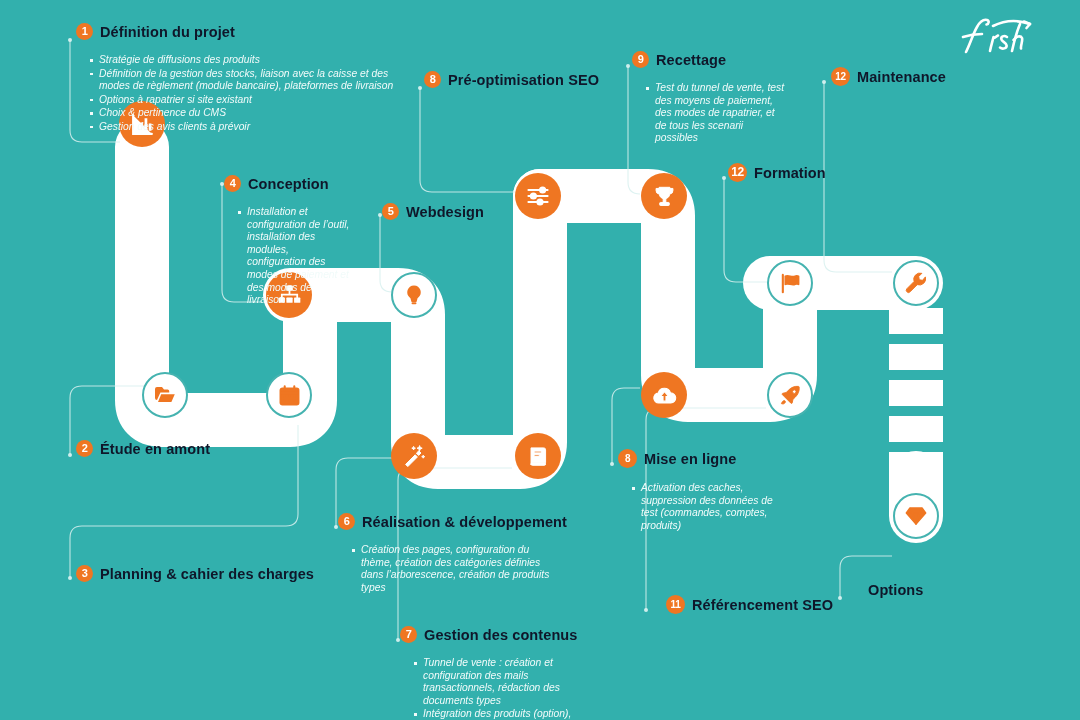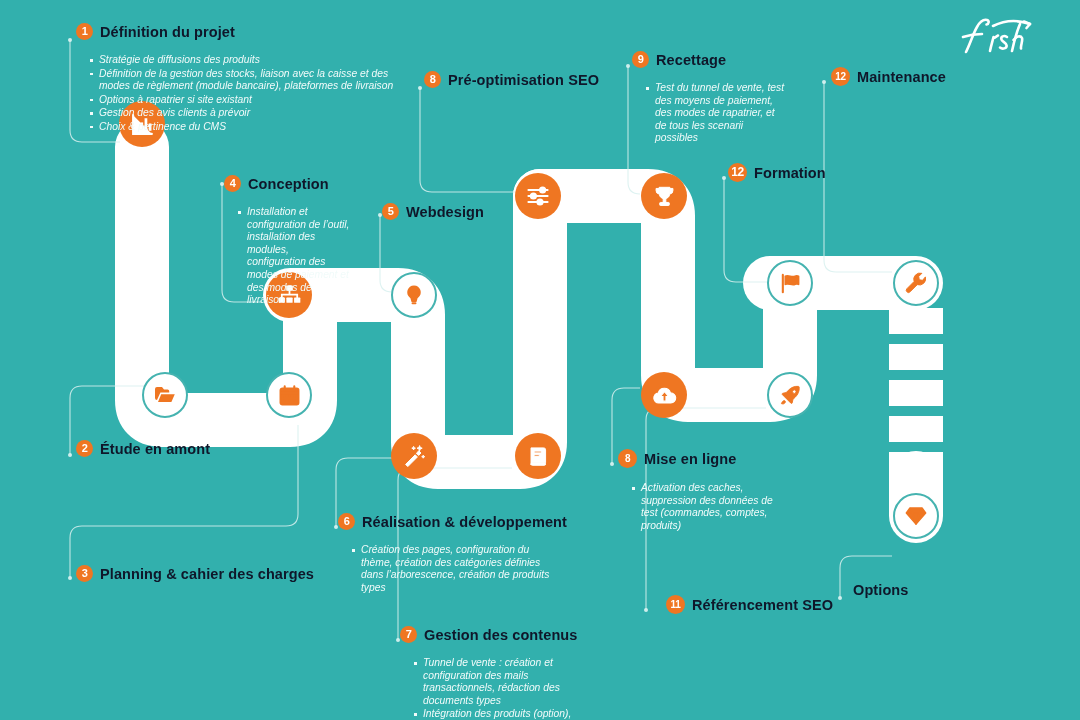--- a/index.html
+++ b/index.html
@@ -49,21 +49,21 @@
     width:17px;height:17px;border-radius:50%;
     background:#ef7622;color:#ffffff;
     font-size:11px;font-weight:bold;line-height:17px;
     text-align:center;
     letter-spacing:-0.4px;
   }
   .title{
     font-size:14.5px;font-weight:bold;color:#0f172a;
     letter-spacing:0.1px;
   }
-  .title.plain{margin-left:1px;}
+  .title.plain{margin-left:16px;}
   ul.bullets{
     list-style:none;margin:14px;padding:0;font-style:italic;
   }
   ul.bullets li{
     position:relative;
     padding-left:9px;
     font-size:10.3px;
     line-height:12.6px;
     color:#f1fbfa;
     margin-bottom:1px;
@@ -291,22 +291,22 @@
 
     <div class="block" style="left:76px;top:23px;width:340px;">
       <div class="block-head">
         <span class="badge">1</span>
         <span class="title">Définition du projet</span>
       </div>
       <ul class="bullets">
         <li>Stratégie de diffusions des produits</li>
         <li>Définition de la gestion des stocks, liaison avec la caisse et des modes de règlement (module bancaire), plateformes de livraison</li>
         <li>Options à rapatrier si site existant</li>
+        <li>Choix &amp; pertinence du CMS</li>
         <li>Gestion des avis clients à prévoir</li>
-        <li>Choix &amp; pertinence du CMS</li>
       </ul>
     </div>
 
     <div class="block" style="left:76px;top:440px;">
       <div class="block-head">
         <span class="badge">2</span>
         <span class="title">Étude en amont</span>
       </div>
     </div>
 

